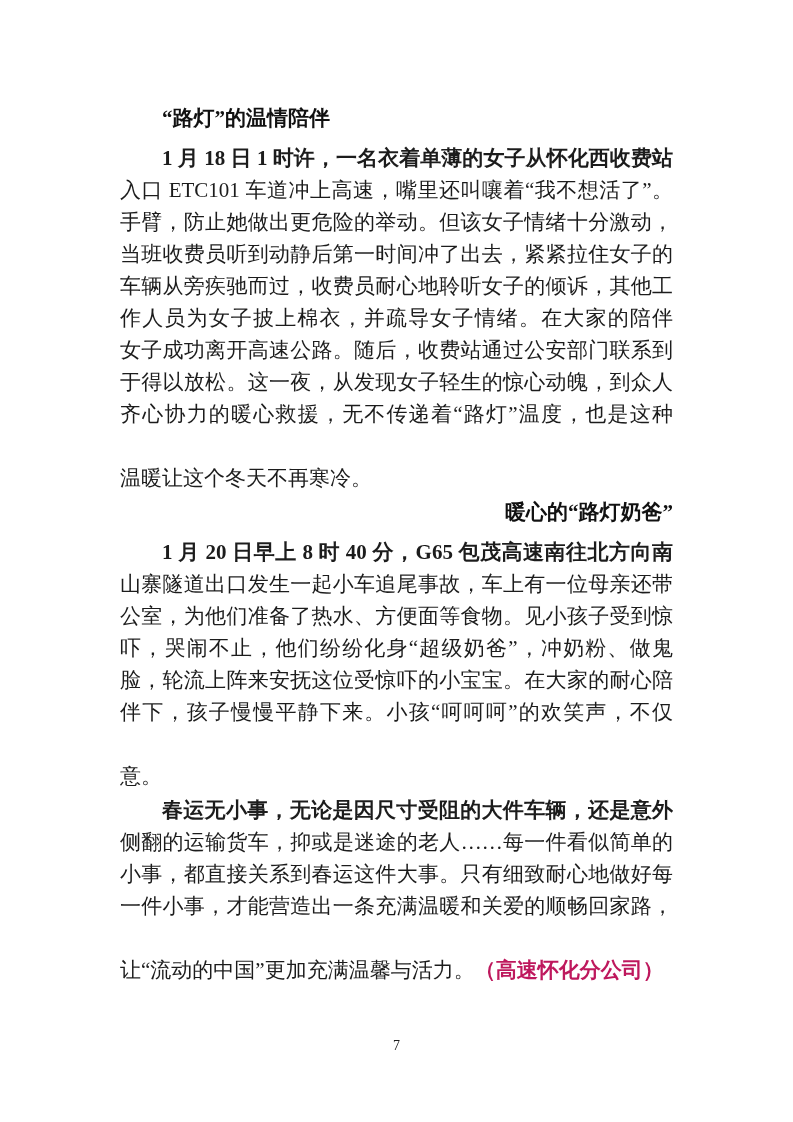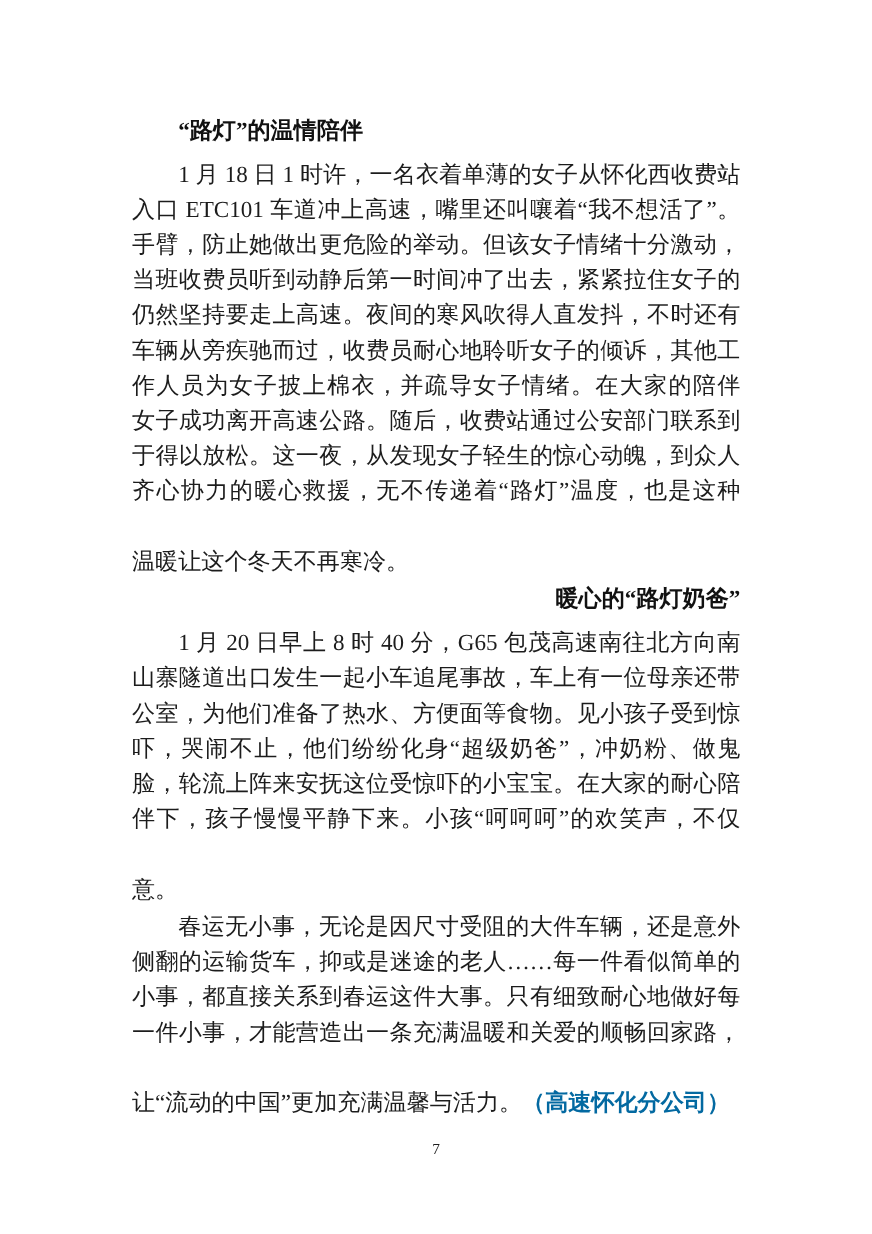--- a/index.html
+++ b/index.html
@@ -48,28 +48,29 @@
   .line {
     font-size: 21px;
     line-height: 32px;
     height: 32px;
     text-align: justify;
     text-align-last: justify;
     overflow: hidden;
   }
   .line.indent {
     text-indent: 2em;
+    font-weight: bold;
   }
   .line.last {
     text-align-last: left;
     margin-top: 32px;
   }
   .line .bold-tail {
     font-weight: bold;
-    color: #0369a1;
+    color: #be185d;
   }
   .page-number {
     position: absolute;
     left: 0;
     top: 1036px;
     width: 100%;
     text-align: center;
     font-size: 14px;
     line-height: 20px;
     color: #1c1c1c;
@@ -81,21 +82,20 @@
 <div class="page">
   <div class="content">
 
     <div class="heading">“路灯”的温情陪伴</div>
 
     <div class="para after-heading">
       <div class="line indent">1 月 18 日 1 时许，一名衣着单薄的女子从怀化西收费站</div>
       <div class="line">入口 ETC101 车道冲上高速，嘴里还叫嚷着“我不想活了”。</div>
       <div class="line">手臂，防止她做出更危险的举动。但该女子情绪十分激动，</div>
       <div class="line">当班收费员听到动静后第一时间冲了出去，紧紧拉住女子的</div>
-      <div class="line">仍然坚持要走上高速。夜间的寒风吹得人直发抖，不时还有</div>
       <div class="line">车辆从旁疾驰而过，收费员耐心地聆听女子的倾诉，其他工</div>
       <div class="line">作人员为女子披上棉衣，并疏导女子情绪。在大家的陪伴下，</div>
       <div class="line">女子成功离开高速公路。随后，收费站通过公安部门联系到</div>
       <div class="line">于得以放松。这一夜，从发现女子轻生的惊心动魄，到众人</div>
       <div class="line">齐心协力的暖心救援，无不传递着“路灯”温度，也是这种</div>
       <div class="line last">温暖让这个冬天不再寒冷。</div>
     </div>
 
     <div class="heading second">暖心的“路灯奶爸”</div>
 

